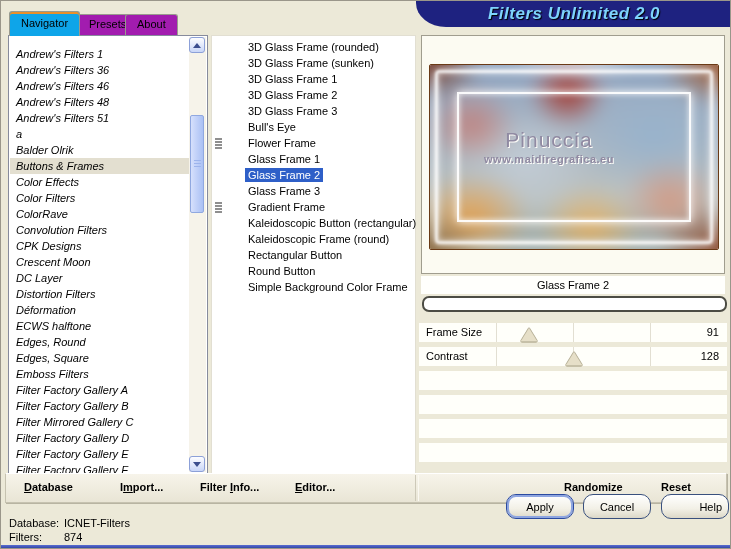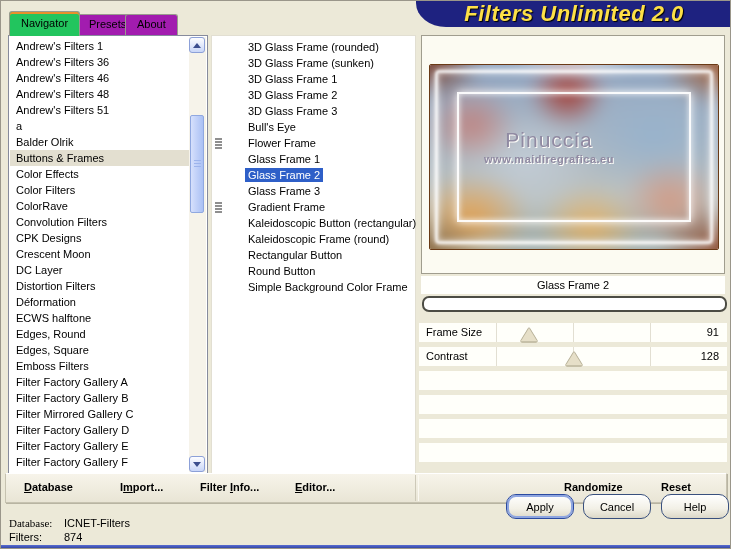--- a/index.html
+++ b/index.html
@@ -2,29 +2,29 @@
 <html><head>
 <meta charset="utf-8">
 <style>
   html,body{margin:0;padding:0;background:#d4d0c8;}
   #window{position:relative;width:731px;height:549px;background:#ece9d8;overflow:hidden;
           font-family:"Liberation Sans",sans-serif;font-size:11px;color:#000;
           border:1px solid #9a968a;box-sizing:border-box;}
   
   .banner{position:absolute;left:415px;top:0;width:316px;height:26px;background:#1e2280;
           border-bottom-left-radius:30px 24px;display:flex;align-items:center;justify-content:center;}
-  .banner span{color:#fde047;font-style:italic;font-weight:bold;font-size:22px;letter-spacing:.5px;
+  .banner span{color:#7dd3fc;font-style:italic;font-weight:bold;font-size:17px;letter-spacing:.5px;
           text-shadow:1px 1px 1px #000;}
   .tab{position:absolute;top:13px;height:20px;background:#a21caf;border:1px solid #999a8e;border-bottom:none;
        border-radius:3px 3px 0 0;padding:0 11px;line-height:19px;font-size:11px;}
-  .tab.active{top:10px;height:24px;background:#22c55e;box-shadow:inset 0 2px 0 #e8902c;line-height:22px;z-index:2;}
+  .tab.active{top:10px;height:24px;background:#0ea5e9;box-shadow:inset 0 2px 0 #e8902c;line-height:22px;z-index:2;}
   
   .panel-list{position:absolute;top:34px;background:#fff;border:1px solid #878b9c;}
   #cat-panel{left:7px;width:198px;height:437px;}
-  #cat-items{position:absolute;left:1px;top:2px;right:18px;}
+  #cat-items{position:absolute;left:1px;top:10px;right:18px;font-style:italic;}
   .cat-item{height:16px;line-height:16px;padding-left:6px;white-space:nowrap;overflow:hidden;}
   .cat-item.selected{background:#e3dfd0;}
   #flt-panel{left:210px;width:203px;height:437px;border:1px solid #e2dfd2;background:#fff;}
   #flt-items{position:absolute;left:0;top:3px;right:0;}
   .flt-item{position:relative;height:16px;line-height:16px;padding-left:33px;white-space:nowrap;}
   .flt-item .lbl{padding:1px 3px;}
   .flt-item.selected .lbl{background:#2e5fc8;color:#fff;}
   .preset-icon{position:absolute;left:3px;top:3px;width:7px;height:11px;
        background:repeating-linear-gradient(#8f8f8f 0 2px,rgba(0,0,0,0) 2px 3px);}
   
@@ -215,23 +215,23 @@
   <div id="toolbar">
     <div id="tb-divider"></div>
   <span class="tb-item" style="left: 18px;"><u>D</u>atabase</span>
       <span class="tb-item" style="left: 114px;">I<u>m</u>port...</span>
       <span class="tb-item" style="left: 194px;">Filter <u>I</u>nfo...</span>
       <span class="tb-item" style="left: 289px;"><u>E</u>ditor...</span>
       <span class="tb-item" style="left: 558px;">Randomize</span>
       <span class="tb-item" style="left: 655px;">Reset</span>
     </div>
 
-  <span class="status-label" style="top:516px;font-family:Liberation Serif, serif;">Database:</span>
+  <span class="status-label" style="top:516px;">Database:</span>
   <span class="status-value" style="top:516px;">ICNET-Filters</span>
   <span class="status-label" style="top:530px;">Filters:</span>
   <span class="status-value" style="top:530px;">874</span>
 
   <button class="xp-btn default" style="left:505px;">Apply</button>
   <button class="xp-btn" style="left:582px;">Cancel</button>
-  <button class="xp-btn" style="left:660px;">Help</button>
+  <button class="xp-btn" style="left:660px;text-align:right;">Help</button>
 
   <div id="bottom-edge"></div>
 </div>
 
 </body></html>

